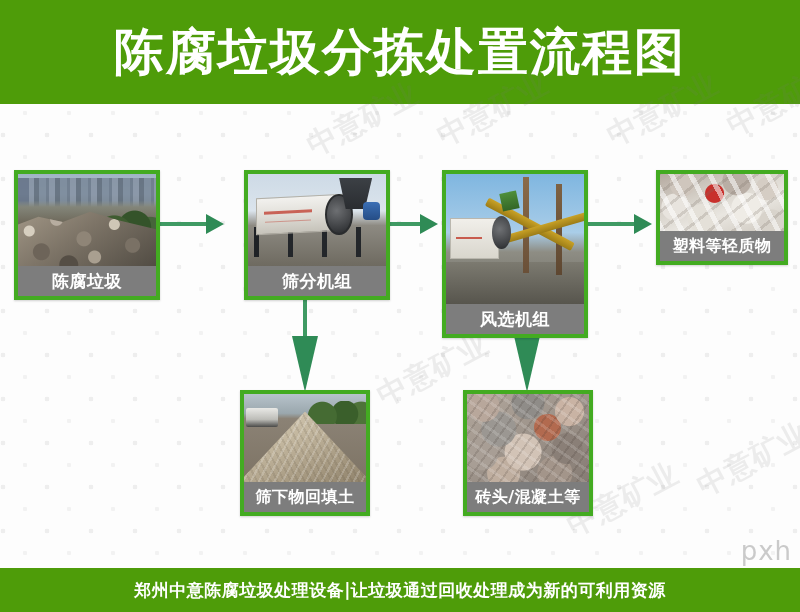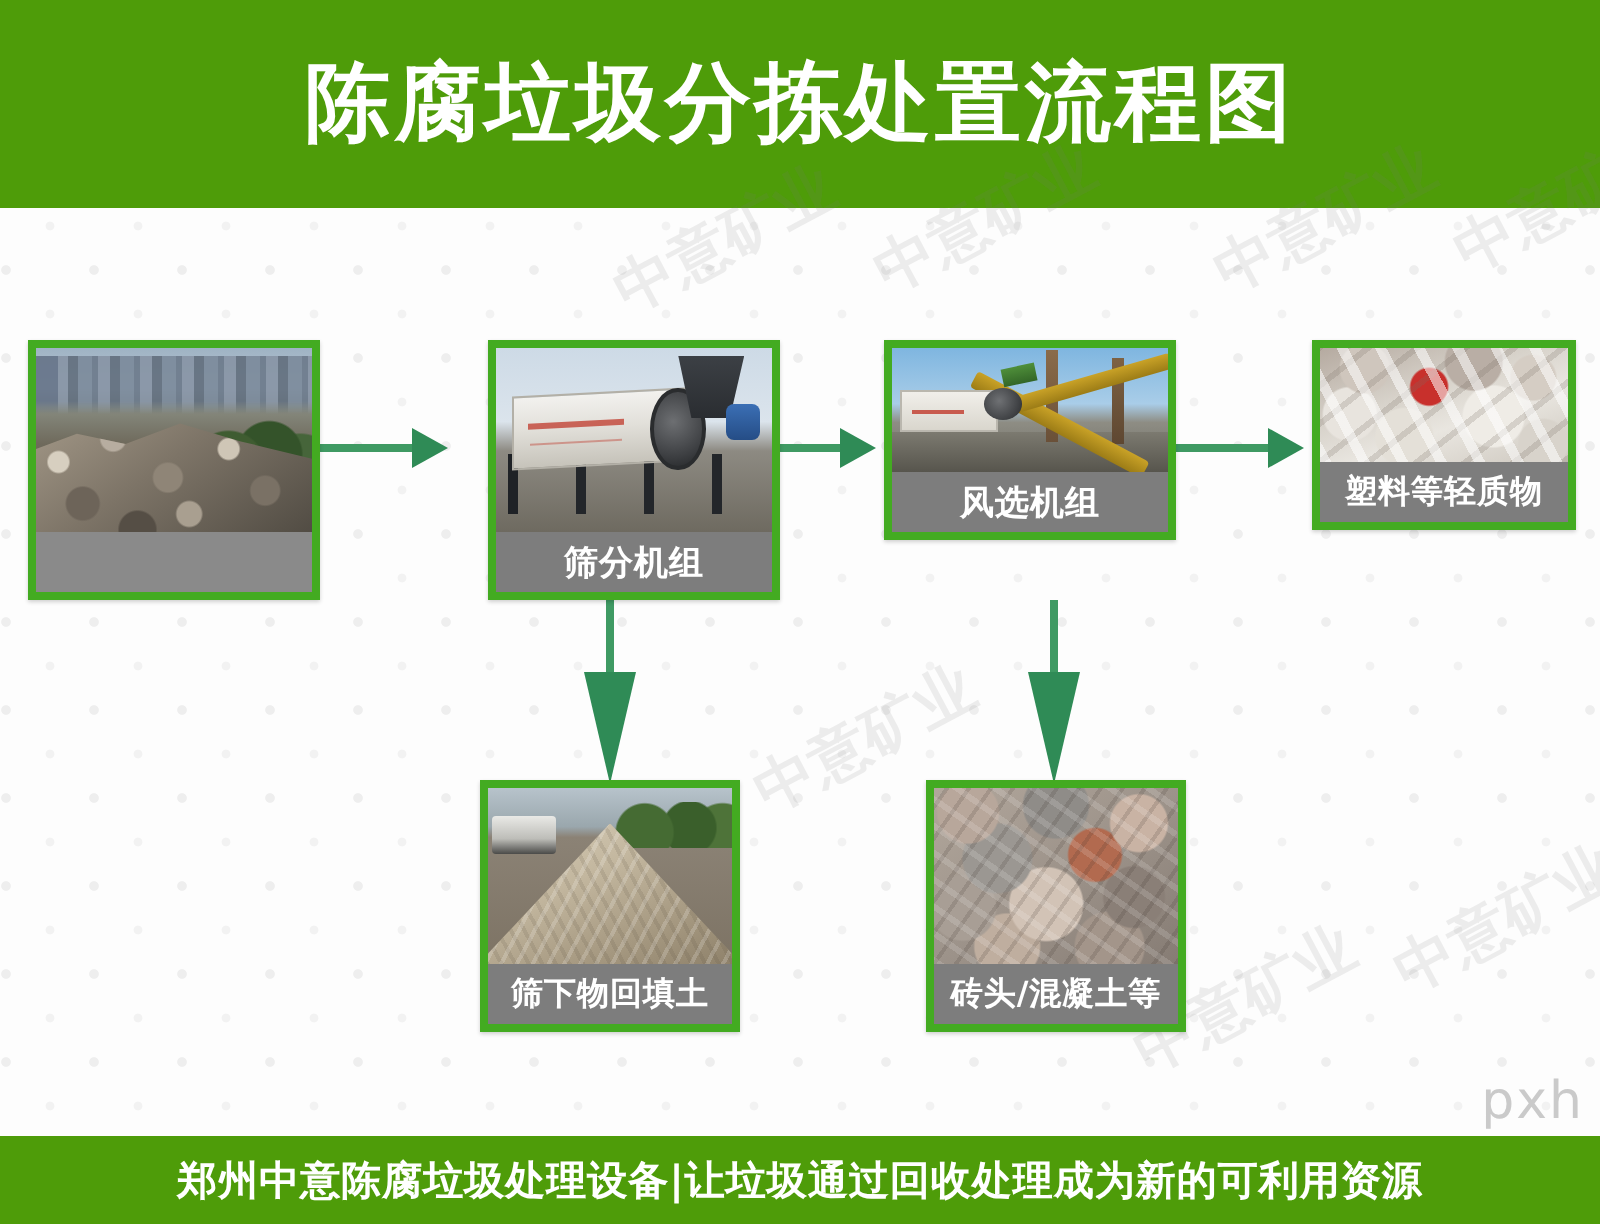--- a/index.html
+++ b/index.html
@@ -36,33 +36,33 @@
     align-items: center;
     justify-content: center;
     box-sizing: border-box;
   }
   #header-bar {
     top: 0;
     height: 104px;
   }
   #header-title {
     color: #ffffff;
-    font-size: 43px;
+    font-size: 50px;
     font-weight: bold;
     letter-spacing: 2px;
     line-height: 1;
     white-space: nowrap;
   }
   #footer-bar {
     top: 568px;
     height: 44px;
   }
   #footer-text {
     color: #ffffff;
-    font-size: 20px;
+    font-size: 17px;
     font-weight: bold;
     letter-spacing: 0.5px;
     line-height: 1;
     white-space: nowrap;
   }
 
   
   .wm {
     position: absolute;
     color: rgba(120,120,120,0.13);
@@ -380,36 +380,37 @@
     <div class="shaft" style="height:40px;"></div>
     <div class="head"></div>
   </div>
 
   <div class="node" style="left:14px; top:170px; width:146px; height:130px;">
     <div class="photo">
       <div class="ph ph-waste">
         <div class="trees"></div>
       </div>
     </div>
+    <div class="caption">陈腐垃圾</div>
   </div>
 
   <div class="node" style="left:244px; top:170px; width:146px; height:130px;">
     <div class="photo">
       <div class="ph ph-screen">
         <div class="legs"></div>
         <div class="body"></div>
         <div class="drum"></div>
         <div class="hopper"></div>
         <div class="motor"></div>
       </div>
     </div>
     <div class="caption">筛分机组</div>
   </div>
 
-  <div class="node" style="left:442px; top:170px; width:146px; height:100px;">
+  <div class="node" style="left:442px; top:170px; width:146px; height:168px;">
     <div class="photo">
       <div class="ph ph-air">
         <div class="ground"></div>
         <div class="tower"></div>
         <div class="tower2"></div>
         <div class="conv1"></div>
         <div class="conv2"></div>
         <div class="unit"></div>
         <div class="fan"></div>
         <div class="greenbox"></div>

